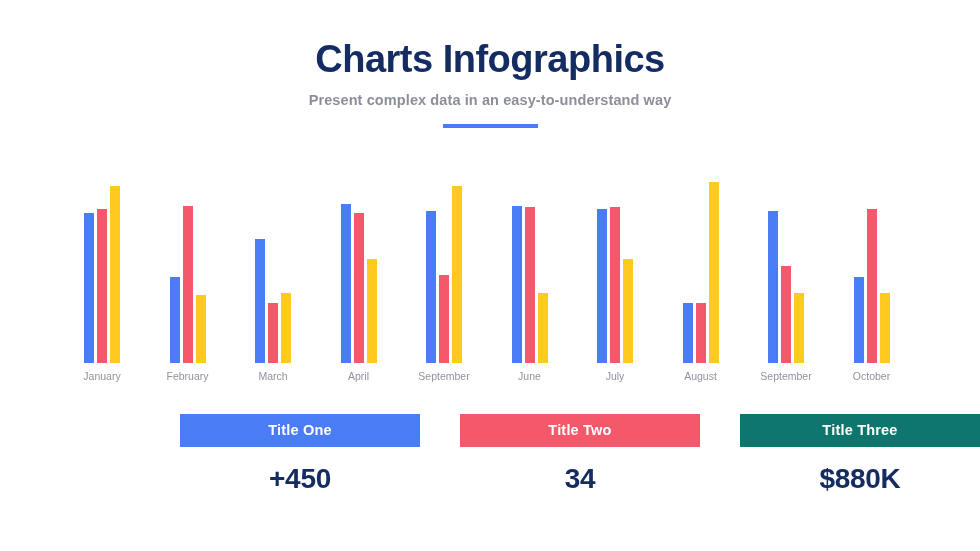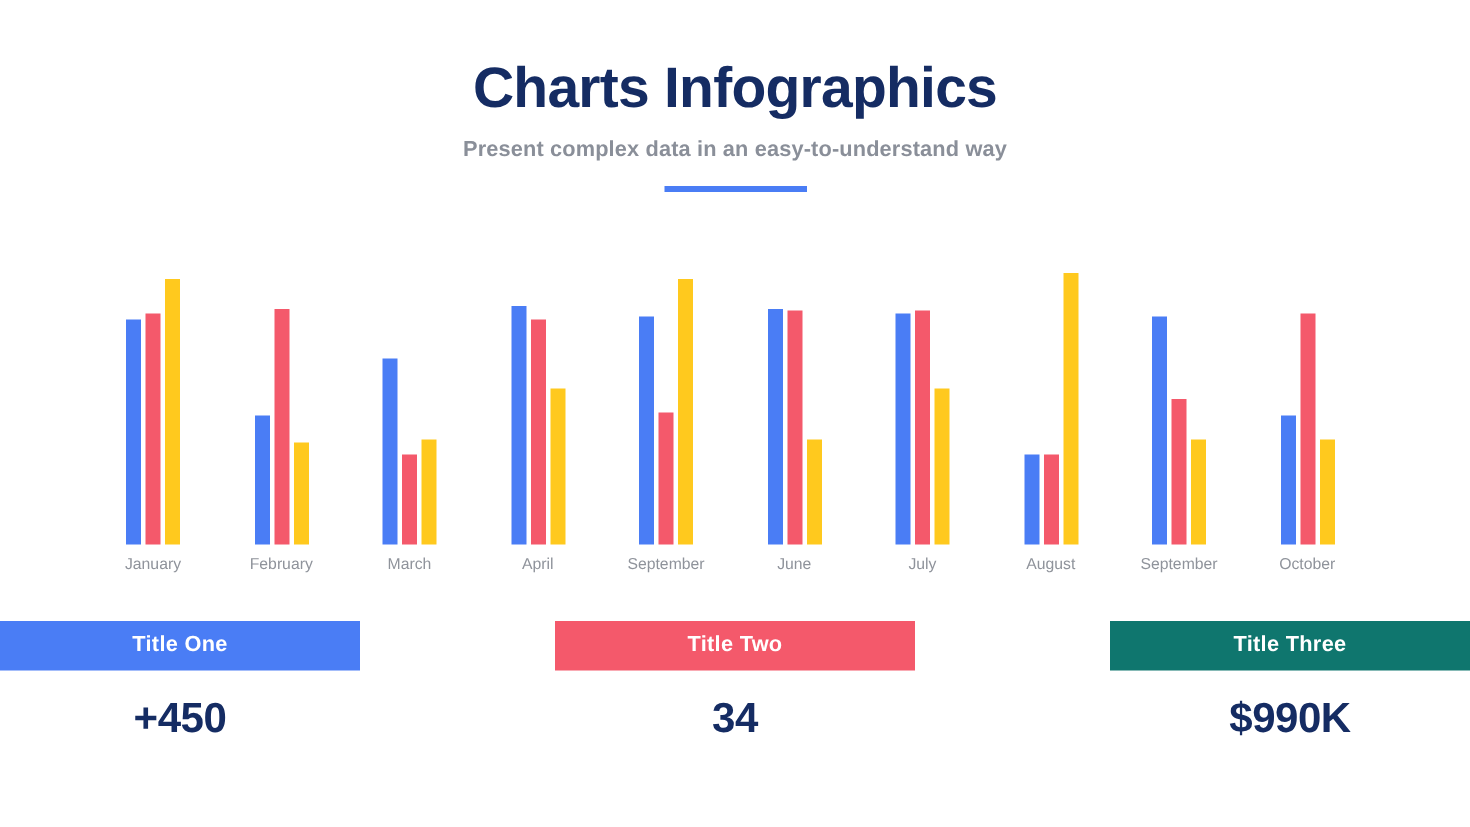--- a/index.html
+++ b/index.html
@@ -98,22 +98,22 @@
   }
 
   
   #stat-cards {
     position: absolute;
     left: 0;
     top: 414px;
     width: 980px;
     height: 90px;
     display: flex;
-    justify-content: space-between;
-    gap: 64px;
+    justify-content: flex-end;
+    gap: 40px;
   }
 
   .stat-card {
     width: 240px;
     text-align: center;
   }
 
   .stat-card-header {
     height: 33px;
     line-height: 33px;
@@ -216,17 +216,17 @@
       <div class="stat-card">
         <div class="stat-card-header accent-0" style="background: rgb(74, 125, 245);">Title One</div>
         <div class="stat-card-value">+450</div>
       </div>
       <div class="stat-card">
         <div class="stat-card-header accent-1" style="background: rgb(244, 89, 107);">Title Two</div>
         <div class="stat-card-value">34</div>
       </div>
       <div class="stat-card">
         <div class="stat-card-header accent-2" style="background: #0f766e;">Title Three</div>
-        <div class="stat-card-value">$990K</div>
+        <div class="stat-card-value">$880K</div>
       </div>
     </div>
 
 </div>
 
 </body></html>

